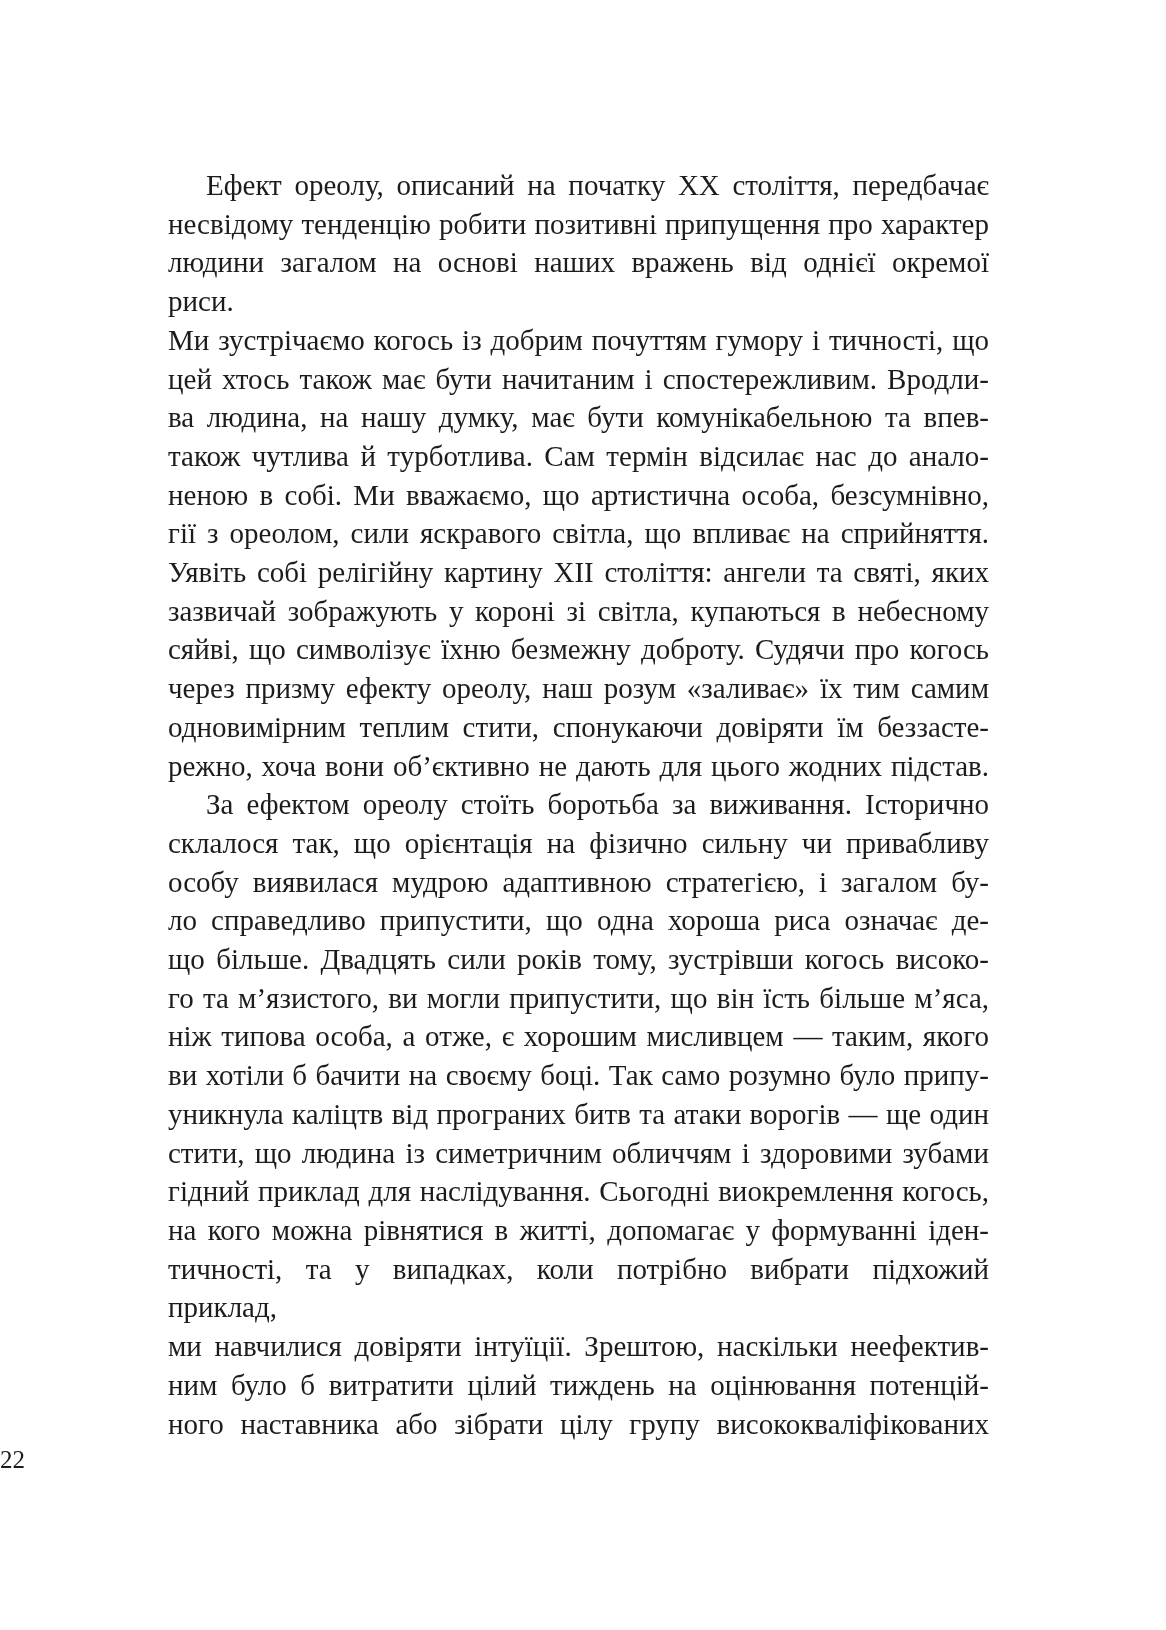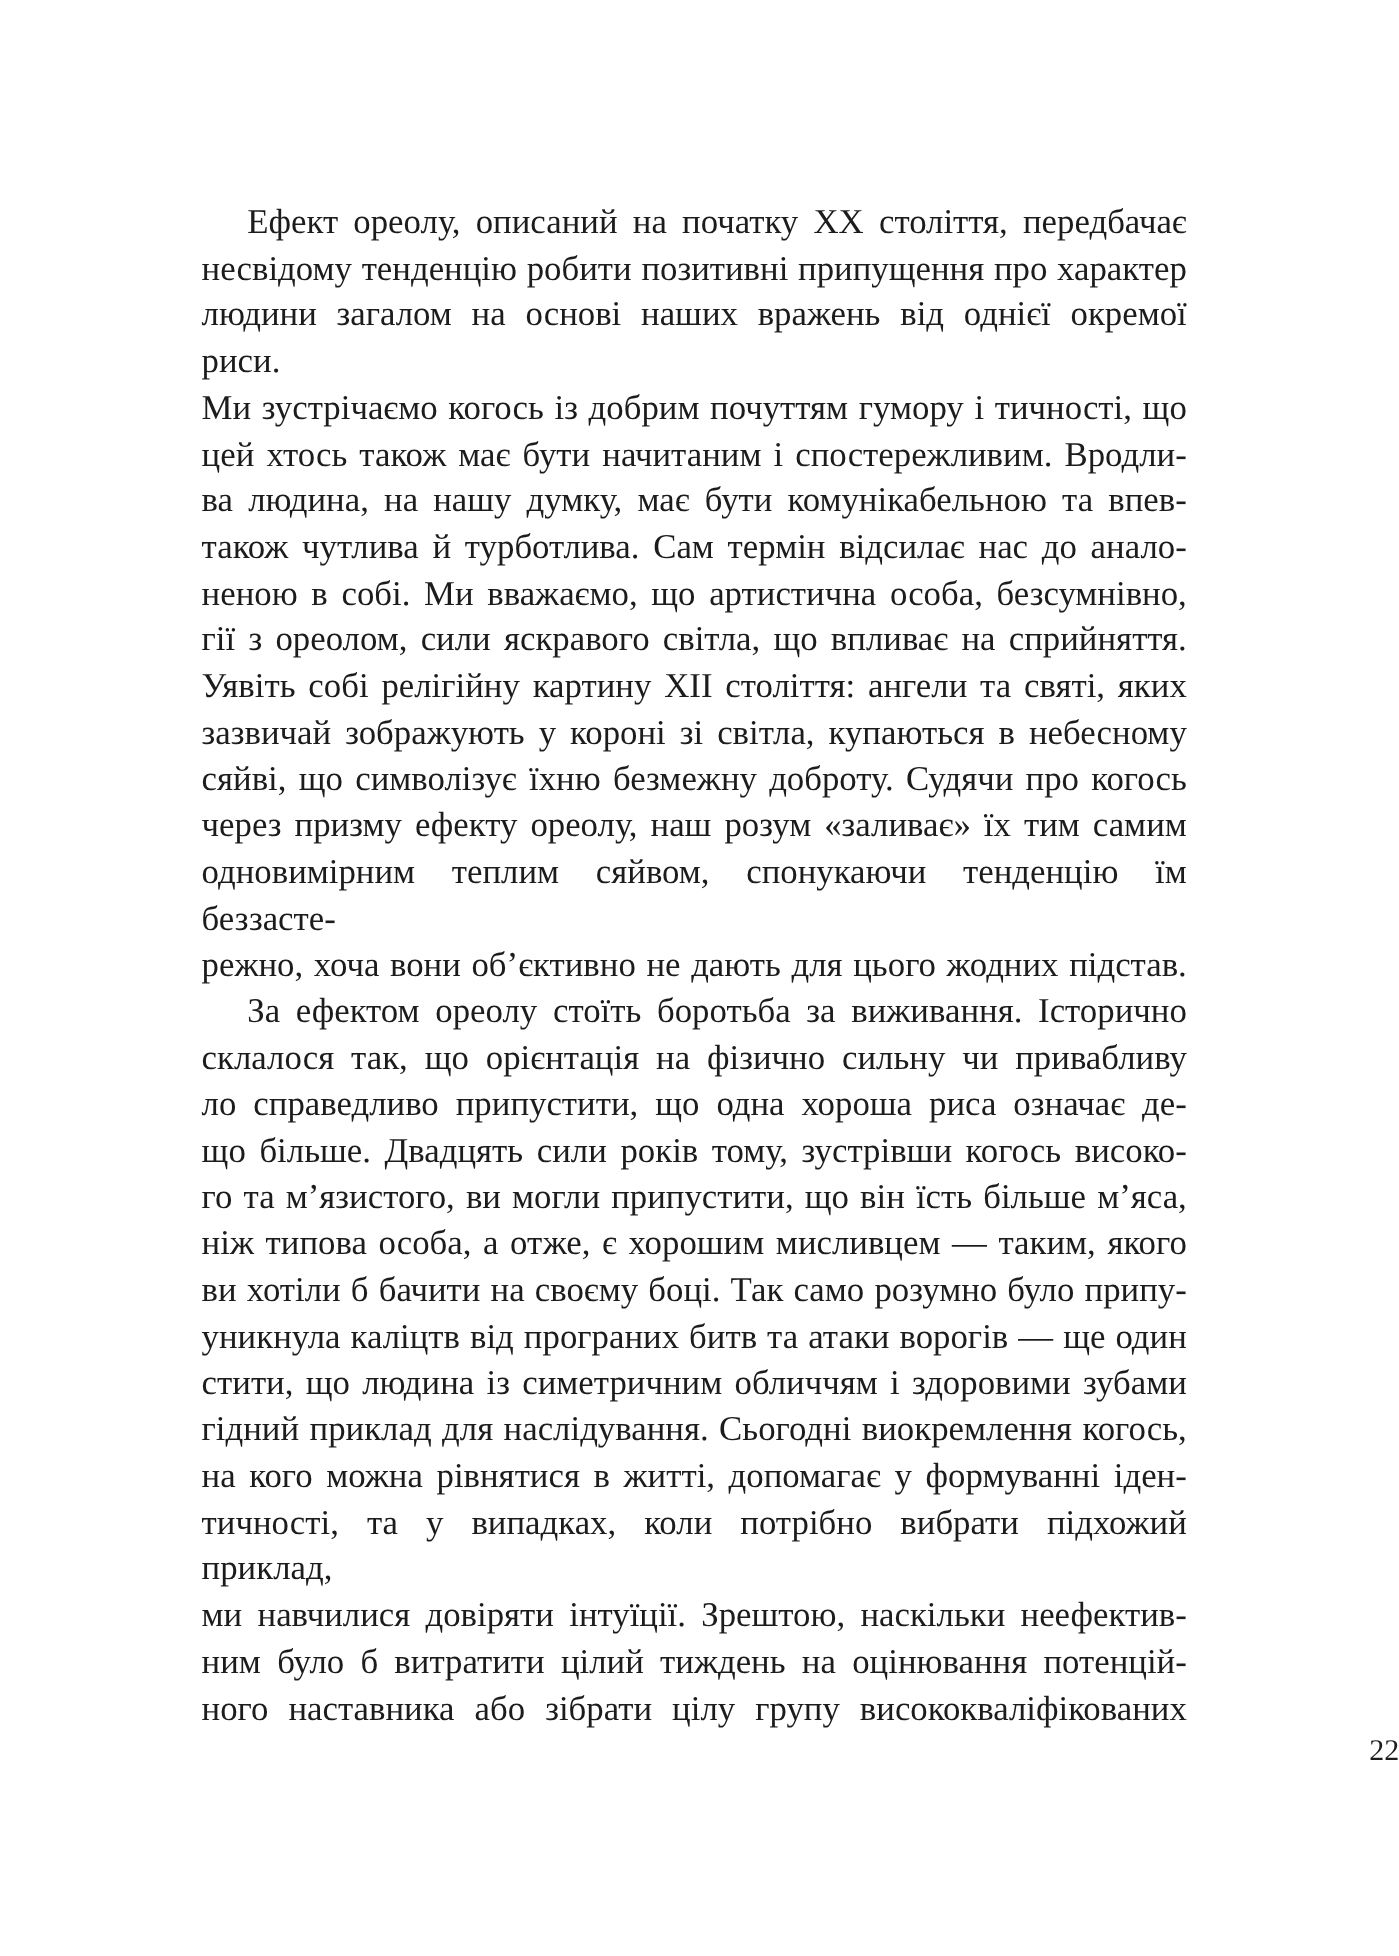--- a/index.html
+++ b/index.html
@@ -33,21 +33,21 @@
     word-spacing: 0.02em;
   }
   .line.indent {
     text-indent: 38px;
   }
   .page-number {
     position: absolute;
     top: 1446px;
     left: 0;
     width: 1166px;
-    text-align: right;
+    text-align: left;
     font-size: 25px;
     color: #1c1c1c;
   }
 </style>
 </head>
 <body>
 
 <main>
   <div class="text-block">
       <div class="paragraph">
@@ -57,26 +57,27 @@
         <div class="line">Ми зустрічаємо когось із добрим почуттям гумору і тичності, що</div>
         <div class="line">цей хтось також має бути начитаним і спостережливим. Вродли-</div>
         <div class="line">ва людина, на нашу думку, має бути комунікабельною та впев-</div>
         <div class="line">також чутлива й турботлива. Сам термін відсилає нас до анало-</div>
         <div class="line">неною в собі. Ми вважаємо, що артистична особа, безсумнівно,</div>
         <div class="line">гії з ореолом, сили яскравого світла, що впливає на сприйняття.</div>
         <div class="line">Уявіть собі релігійну картину XII століття: ангели та святі, яких</div>
         <div class="line">зазвичай зображують у короні зі світла, купаються в небесному</div>
         <div class="line">сяйві, що символізує їхню безмежну доброту. Судячи про когось</div>
         <div class="line">через призму ефекту ореолу, наш розум «заливає» їх тим самим</div>
-        <div class="line">одновимірним теплим сяйвом, спонукаючи тенденцію їм беззасте-</div>
+        <div class="line">одновимірним теплим стити, спонукаючи довіряти їм беззасте-</div>
         <div class="line">режно, хоча вони об’єктивно не дають для цього жодних підстав.</div>
       </div>
       <div class="paragraph">
         <div class="line indent">За ефектом ореолу стоїть боротьба за виживання. Історично</div>
         <div class="line">склалося так, що орієнтація на фізично сильну чи привабливу</div>
+        <div class="line">особу виявилася мудрою адаптивною стратегією, і загалом бу-</div>
         <div class="line">ло справедливо припустити, що одна хороша риса означає де-</div>
         <div class="line">що більше. Двадцять сили років тому, зустрівши когось високо-</div>
         <div class="line">го та м’язистого, ви могли припустити, що він їсть більше м’яса,</div>
         <div class="line">ніж типова особа, а отже, є хорошим мисливцем — таким, якого</div>
         <div class="line">ви хотіли б бачити на своєму боці. Так само розумно було припу-</div>
         <div class="line">уникнула каліцтв від програних битв та атаки ворогів — ще один</div>
         <div class="line">стити, що людина із симетричним обличчям і здоровими зубами</div>
         <div class="line">гідний приклад для наслідування. Сьогодні виокремлення когось,</div>
         <div class="line">на кого можна рівнятися в житті, допомагає у формуванні іден-</div>
         <div class="line">тичності, та у випадках, коли потрібно вибрати підхожий приклад,</div>

